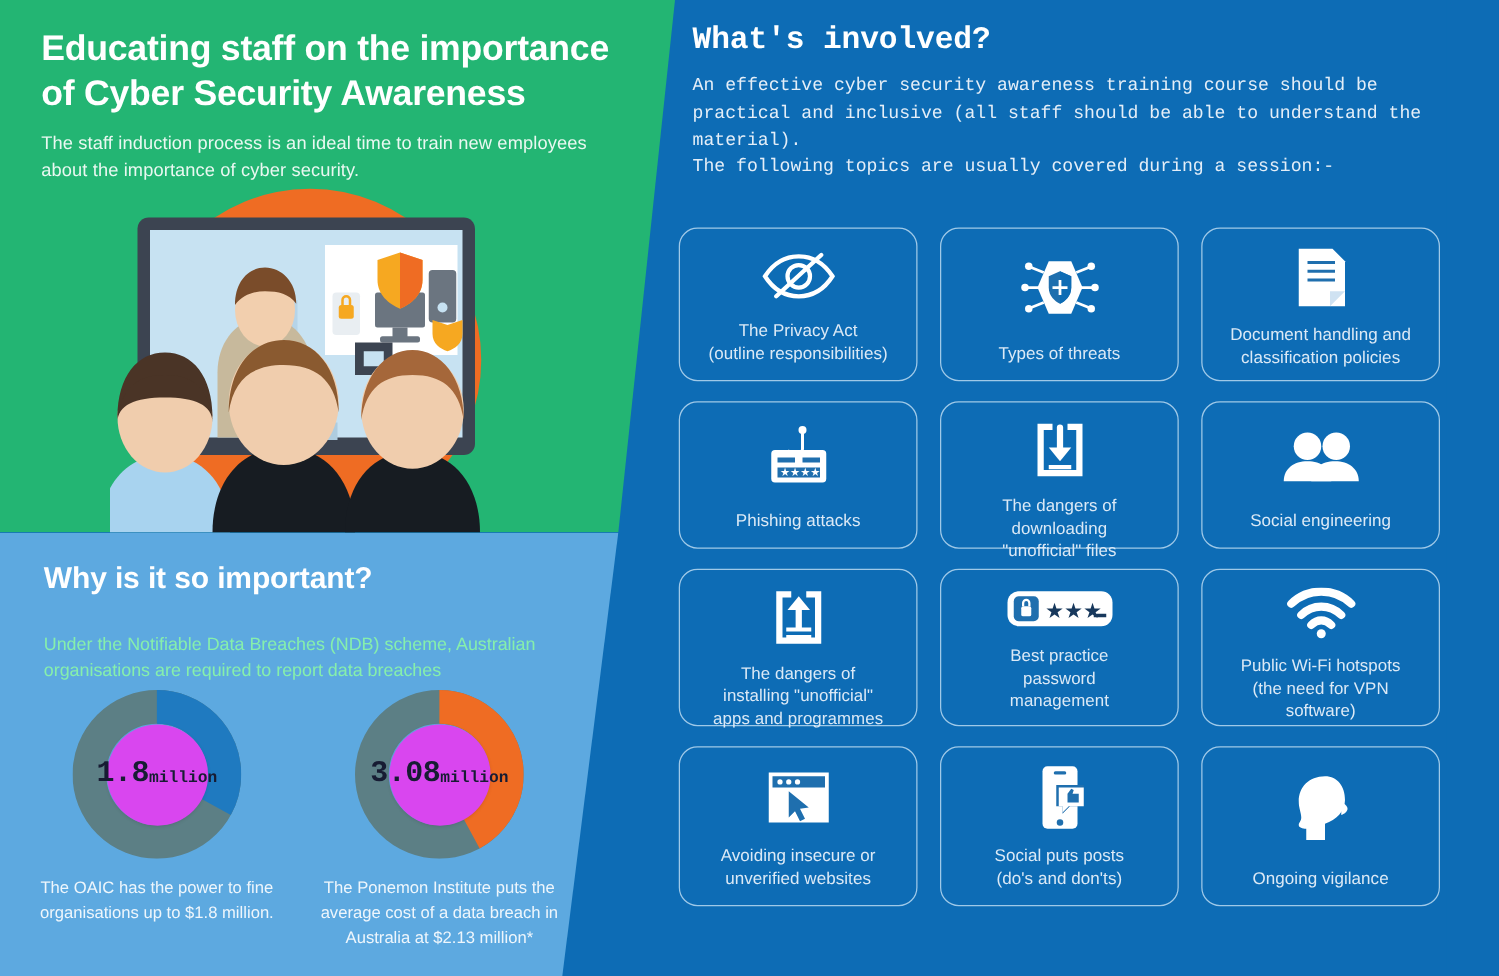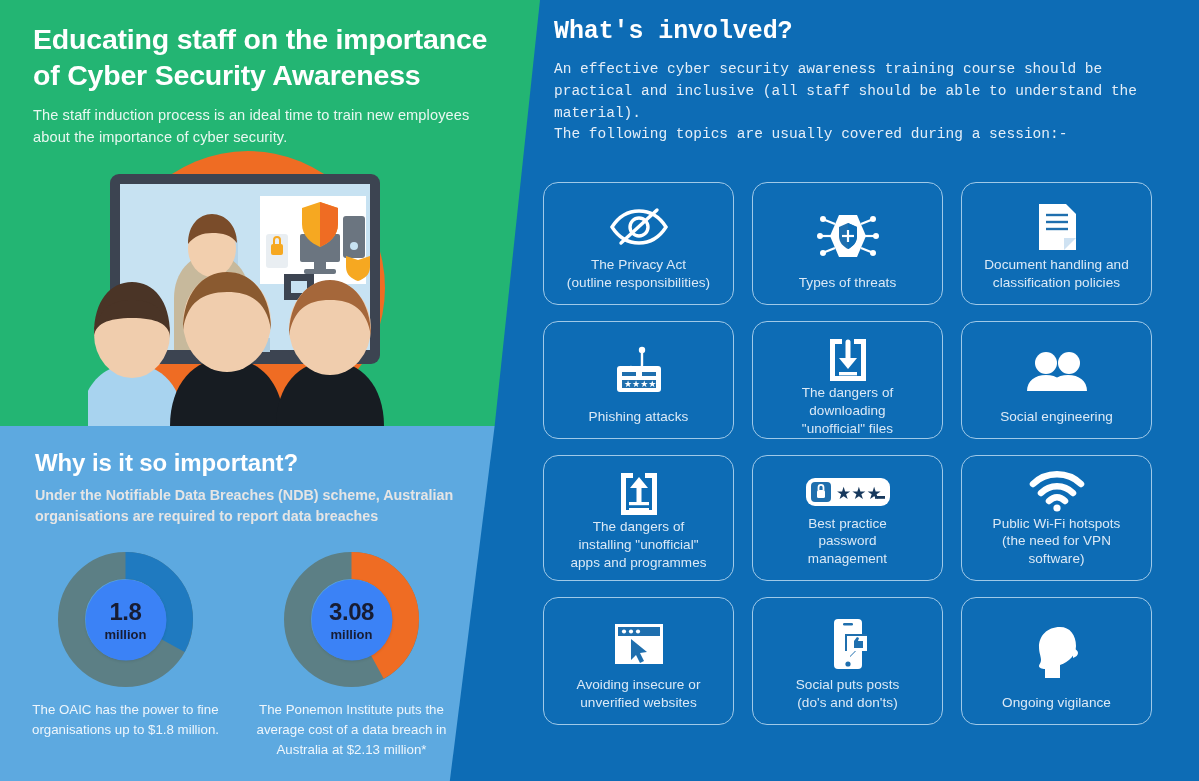--- a/index.html
+++ b/index.html
@@ -39,36 +39,37 @@
     letter-spacing:0.1px;
   }
 
   
   .illus { position:absolute; left:88px; top:138px; width:320px; height:288px; }
 
   
   .why-head { position:absolute; left:35px; top:449px; width:450px; }
   .h2-light { color:#ffffff; font-size:24px; font-weight:bold; letter-spacing:-0.1px; }
   .sub-light {
-    color:#e5e5e5; font-size:14.3px; line-height:1.48; margin-top:8px;font-weight:bold;
+    color:#86efac; font-size:14.3px; line-height:1.48; margin-top:29px;
   }
 
   .donuts { position:absolute; left:22px; top:552px; width:460px; }
   .donut-wrap { position:absolute; width:135px; }
   .donut-wrap.a { left:36px; }
   .donut-wrap.b { left:262px; }
   .donut {
     position:relative; width:135px; height:135px; border-radius:50%;
   }
   .donut .hole {
     position:absolute; left:50%; top:50%; transform:translate(-50%,-50%);
     width:81px; height:81px; border-radius:50%;
-    background:#3b82f6;
-    display:flex; flex-direction:column; align-items:center; justify-content:center;
+    background:#d946ef;
+    display:flex; flex-direction:row; align-items:center; justify-content:center;
     box-shadow:0 1px 3px rgba(0,0,0,0.10);
+    font-family:Liberation Mono, monospace;
   }
   .donut .val {
     color:#171c33; font-size:24px; font-weight:bold; line-height:1;
     letter-spacing:-0.4px;
   }
   .donut .unit {
     color:#171c33; font-size:13px; font-weight:bold; line-height:1; margin-top:4px;
   }
   .cap {
     margin-top:13px; color:#eef6fc; font-size:13.3px; line-height:1.5;
@@ -100,20 +101,21 @@
     position:relative;
   }
   .card .ic {
     flex:1 1 auto;
     display:flex; align-items:center; justify-content:center;
     width:100%;
   }
   .card .lbl {
     color:#dbe9f6; font-size:13.6px; line-height:1.32; text-align:center;
     letter-spacing:0.05px;
+    margin-top:12px;
   }
   .card.tall .lbl { font-size:13.5px; }
 
   svg { display:block; }
 </style>
 </head>
 <body>
 
 <div class="stage">
 

